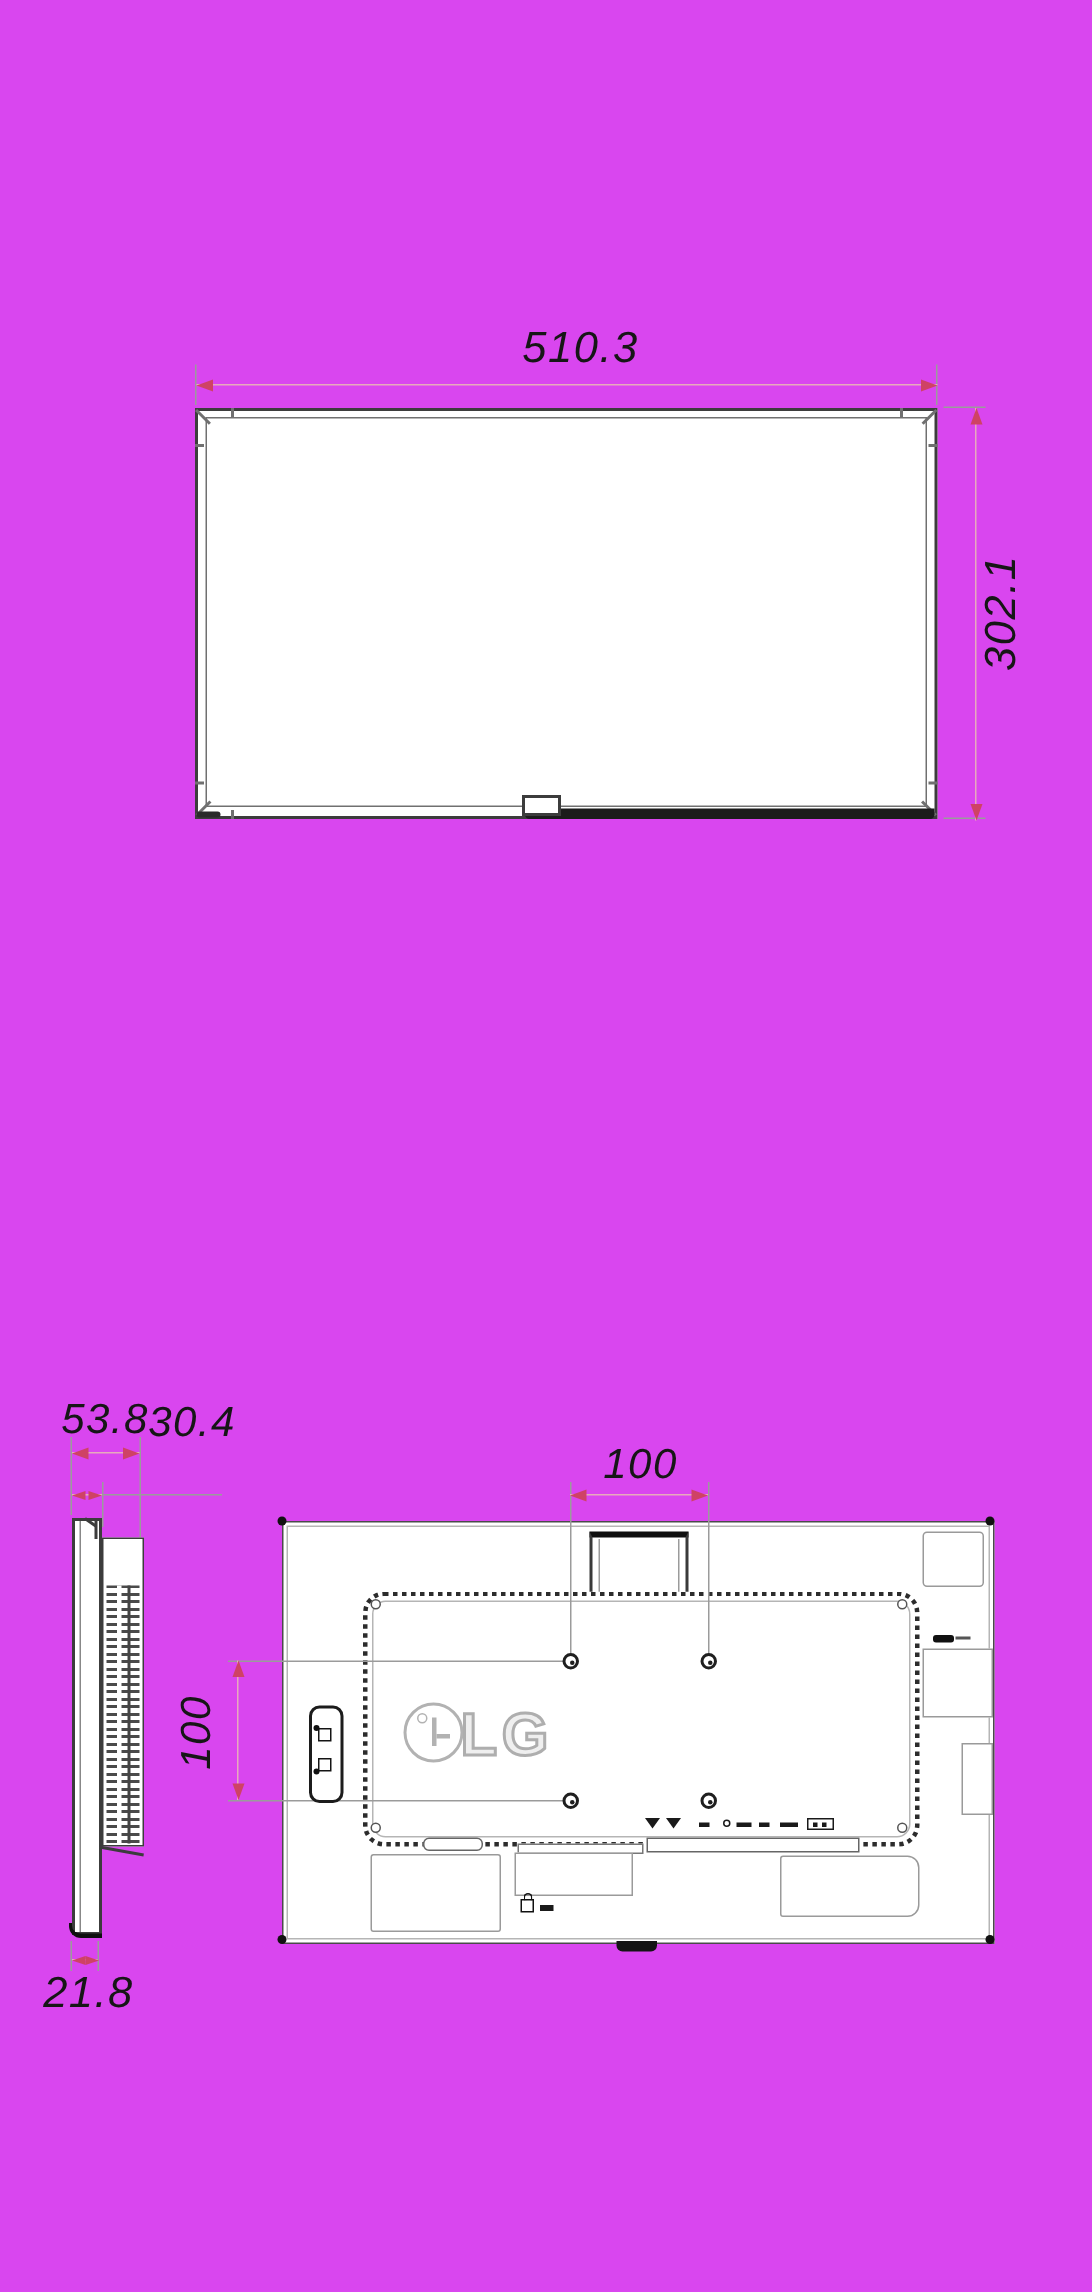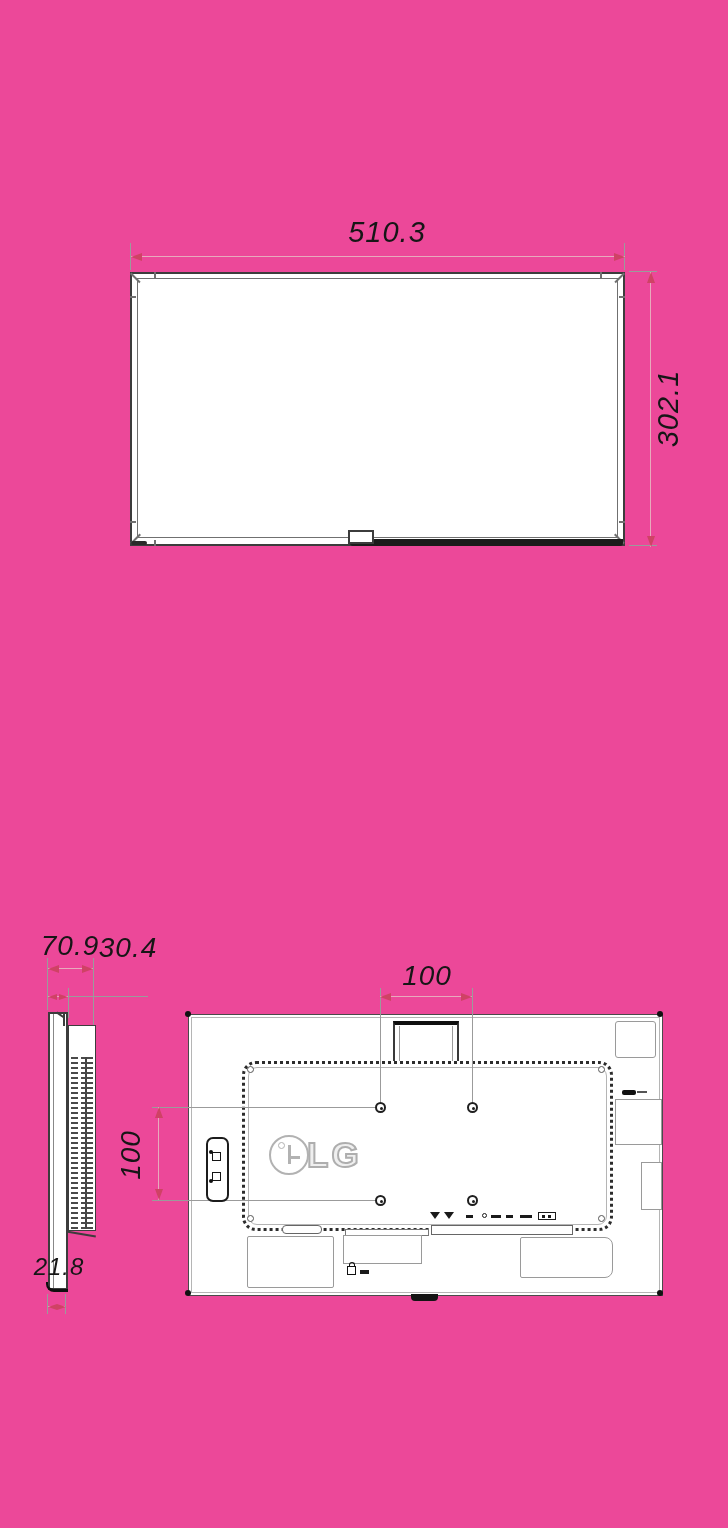--- a/index.html
+++ b/index.html
@@ -1,16 +1,16 @@
 <!DOCTYPE html>
 <html style="--accent: #cf4265; --pale: #e7aabc; --gray: #9b9b9b; --line: #3c3c3c;"><head>
 <meta charset="utf-8">
 <style>
   html,body{margin:0;padding:0;background:#fff;}
-  .canvas{position:relative;width:728px;height:1528px;background:#ec4899;overflow:hidden;
+  .canvas{position:relative;width:728px;height:1528px;background:#d946ef;overflow:hidden;
           font-family:"Liberation Sans",sans-serif;}
   .canvas *{box-sizing:border-box;}
   section{position:absolute;left:0;top:0;width:100%;height:100%;}
   
   .ln{position:absolute;background:var(--line,#3c3c3c);}
   .lng{position:absolute;background:var(--gray,#9b9b9b);}
   .dim{position:absolute;background:var(--pale,#e7aabc);}
   .box{position:absolute;border:1.5px solid var(--line,#3c3c3c);background:#fff;}
   .obox{position:absolute;border:1px solid #9a9a9a;background:#fff;}
   .tx{position:absolute;font-style:italic;font-size:28px;color:#161616;text-align:center;
@@ -26,21 +26,21 @@
   .ah-rs{border-top:3px solid transparent;border-bottom:3px solid transparent;border-left:9px solid var(--accent,#cf4265);}
   .diag{position:absolute;width:13px;height:1.5px;background:#707070;}
   .tickv{position:absolute;width:1.5px;height:6px;background:#707070;}
   .tickh{position:absolute;width:6px;height:1.5px;background:#707070;}
   .vents{position:absolute;background:repeating-linear-gradient(180deg,#4a4a4a 0px,#4a4a4a 2px,#ffffff 2px,#ffffff 5px);}
   .dot{position:absolute;background:#111;border-radius:50%;}
   .hole{position:absolute;width:11px;height:11px;border:2px solid #1f1f1f;border-radius:50%;background:#fff;}
   .hole i{position:absolute;left:2.5px;top:2.5px;width:3px;height:3px;background:#1f1f1f;border-radius:50%;display:block;}
   .dotted{position:absolute;border:3px dotted #2c2c2c;border-radius:14px;background:#fff;}
   .cornc{position:absolute;width:7px;height:7px;border:1.5px solid #555;border-radius:50%;background:#fff;}
-  .lg-letters{position:absolute;font-weight:bold;font-size:35px;letter-spacing:3px;
+  .lg-letters{position:absolute;font-weight:bold;font-size:40px;letter-spacing:3px;
       color:#efefef;-webkit-text-stroke:2px #aeaeae;}
   .pmark{position:absolute;background:#1a1a1a;}
 </style>
 </head>
 <body>
 
 <div class="canvas">
 
   <section>
     <div class="tx" style="left:327px;top:216px;width:120px;font-size:29px;">510.3</div>
@@ -74,21 +74,21 @@
 
     <div class="lng" style="left:629px;top:271px;width:28px;height:1px;"></div>
     <div class="lng" style="left:629px;top:545px;width:28px;height:1px;"></div>
     <div class="dim" style="left:650px;top:272px;width:1px;height:275px;"></div>
     <div class="ah ah-u" style="left:646.5px;top:272px;"></div>
     <div class="ah ah-d" style="left:646.5px;top:536px;"></div>
     <div class="tx vt" style="left:613px;top:392px;width:110px;font-size:29px;">302.1</div>
   </section>
 
   <section>
-    <div class="tx" style="left:30px;top:930px;width:80px;">70.9</div>
+    <div class="tx" style="left:30px;top:930px;width:80px;">53.8</div>
     <div class="lng" style="left:47px;top:958px;width:1px;height:52px;"></div>
     <div class="lng" style="left:93px;top:958px;width:1px;height:104px;"></div>
     <div class="dim" style="left:48px;top:968px;width:45px;height:1px;"></div>
     <div class="ah ah-l" style="left:48px;top:964.5px;"></div>
     <div class="ah ah-r" style="left:82px;top:964.5px;"></div>
 
     <div class="tx" style="left:88px;top:932px;width:80px;">30.4</div>
     <div class="lng" style="left:68px;top:988px;width:1px;height:30px;"></div>
     <div class="dim" style="left:48px;top:996px;width:20px;height:1px;"></div>
     <div class="lng" style="left:68px;top:996px;width:80px;height:1px;"></div>
@@ -104,21 +104,21 @@
     <div style="position:absolute;left:78px;top:1057px;width:3px;height:172px;background:#fff;"></div>
     <div class="ln" style="left:85px;top:1057px;width:1.5px;height:172px;background:#444;"></div>
     <div class="ln" style="left:66px;top:1233px;width:30px;height:2px;transform:rotate(10deg);"></div>
     <div style="position:absolute;left:46px;top:1282px;width:22px;height:10px;border-left:2.5px solid #0f0f0f;border-bottom:3px solid #0f0f0f;border-radius:0 0 0 8px;"></div>
 
     <div class="lng" style="left:47px;top:1294px;width:1px;height:20px;"></div>
     <div class="lng" style="left:65px;top:1294px;width:1px;height:20px;"></div>
     <div class="dim" style="left:48px;top:1306px;width:17px;height:1px;"></div>
     <div class="ah ah-ls" style="left:48px;top:1303.5px;"></div>
     <div class="ah ah-rs" style="left:57px;top:1303.5px;"></div>
-    <div class="tx" style="left:19px;top:1253px;width:80px;font-size:24px;">21.8</div>
+    <div class="tx" style="left:19px;top:1313px;width:80px;font-size:29px;">21.8</div>
   </section>
 
   <section>
 
     <div class="box" style="left:188px;top:1014px;width:475px;height:282px;border-color:#4a4a4a;"></div>
     <div class="obox" style="left:191px;top:1017px;width:469px;height:276px;border-color:#b5b5b5;background:transparent;"></div>
 
     <div style="position:absolute;left:393px;top:1021px;width:66px;height:41px;background:#fff;border:2px solid #3a3a3a;border-top:4px solid #0f0f0f;border-bottom:none;"></div>
     <div class="lng" style="left:399px;top:1026px;width:1px;height:36px;"></div>
     <div class="lng" style="left:452px;top:1026px;width:1px;height:36px;"></div>

